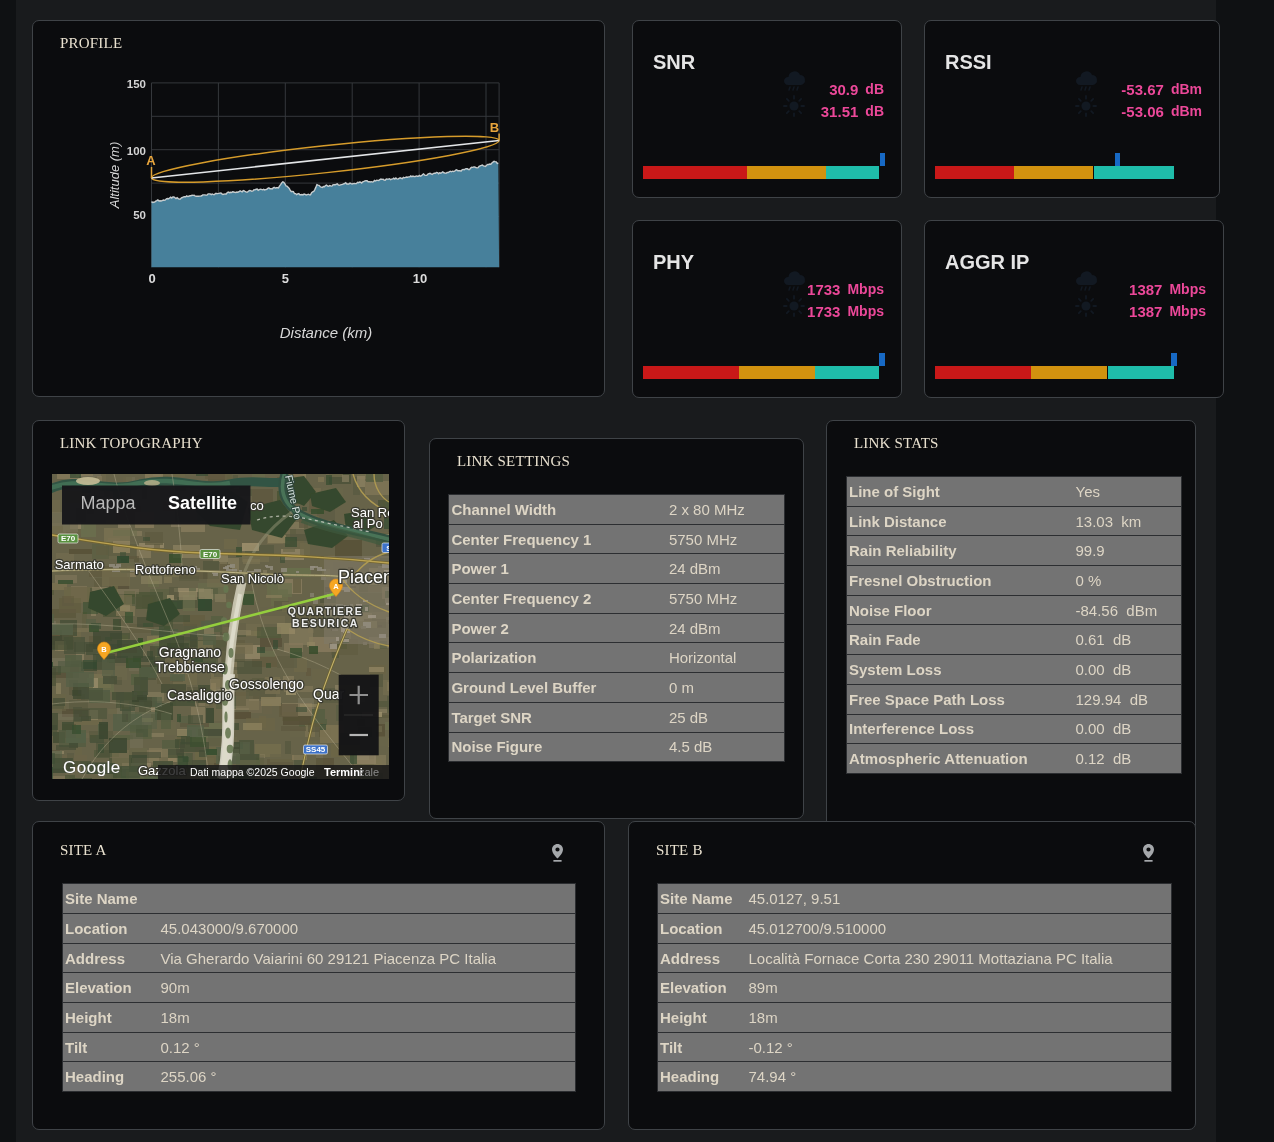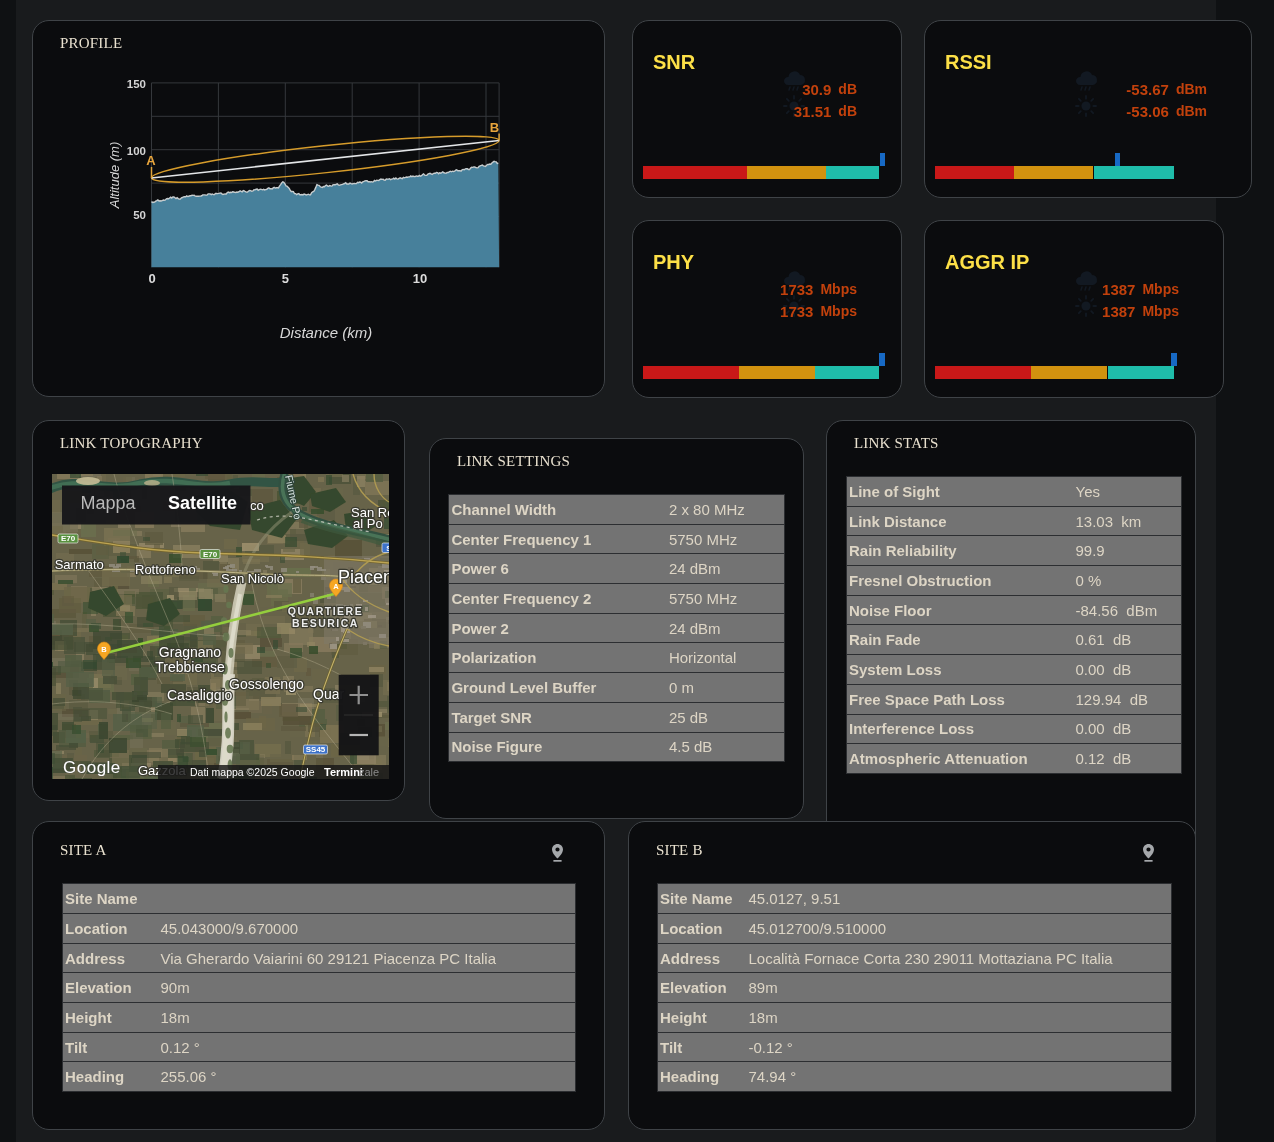--- a/index.html
+++ b/index.html
@@ -1,22 +1,22 @@
 <!DOCTYPE html>
 <html><head><meta charset="utf-8"><style>
 *{margin:0;padding:0;box-sizing:border-box}
 html,body{width:1274px;height:1142px;background:#0f1113;overflow:hidden;
  font-family:"Liberation Sans",sans-serif}
 #content{position:absolute;left:16px;top:0;width:1200px;height:1142px;background:#191b1d}
-.panel{position:absolute;background:#0b0c0e;border:1px solid #3f4347;border-radius:17px}
+.panel{position:absolute;background:#0b0c0e;border:1px solid #3f4347;border-radius:7px}
 .ptitle{position:absolute;left:27px;top:14px;font-family:"Liberation Serif",serif;
  font-weight:normal;font-size:15px;color:#e9e1cf;letter-spacing:0.2px}
 .ptitle.site{top:20px}
-.mtitle{position:absolute;left:20px;top:30px;font-size:20px;font-weight:bold;color:#fde047}
-.mrow{position:absolute;right:44px;height:20px;display:flex;align-items:center;color:#c2410c;font-size:15px;font-weight:bold}
+.mtitle{position:absolute;left:20px;top:30px;font-size:20px;font-weight:bold;color:#e5e5e5}
+.mrow{position:absolute;right:17px;height:20px;display:flex;align-items:center;color:#ec4899;font-size:15px;font-weight:bold}
 .mval{text-align:right}
 .munit{display:inline-block;margin-left:7px;font-size:14px}
 table.dt{position:absolute;border-collapse:collapse;background:#737373;table-layout:fixed;
  border:1px solid #2c2e31}
 table.dt td{border-top:1px solid #2c2e31;border-bottom:1px solid #2c2e31;height:29.7px;
  padding:0 0 0 2px;font-size:15px;color:#ddd5c5;white-space:nowrap;overflow:hidden}
 td.tl{font-weight:bold;color:#e3dbcb}
 </style></head>
 <body>
 <div id="content"></div>
@@ -80,21 +80,21 @@
     </div>
 <div class="mrow" style="top:80px">
       <span class="mval">31.51</span>
       <span class="munit">dB</span>
     </div>
 <div style="position:absolute;left:246.6px;top:132.3px;width:5.5px;height:13px;background:#1769c4"></div>
 <div style="position:absolute;left:9.7px;top:145.3px;height:12.6px;width:104.2px;background:#c91818"></div>
 <div style="position:absolute;left:113.9px;top:145.3px;height:12.6px;width:79.2px;background:#d2920f"></div>
 <div style="position:absolute;left:193.10000000000002px;top:145.3px;height:12.6px;width:52.8px;background:#1fbdaa"></div>
 </div>
-<div class="panel" style="left:924px;top:20px;width:328px;height:178px">
+<div class="panel" style="left:924px;top:20px;width:296px;height:178px">
 <div class="mtitle">RSSI</div>
 <svg width="24" height="24" viewBox="0 0 24 24" style="position:absolute;left:149px;top:46px" fill="#121922">
       <path d="M19 18H6a4 4 0 1 1 .5-7.97A6 6 0 0 1 18 8a5 5 0 0 1 1 9.9z"></path>
       <g stroke="#121922" stroke-width="1.6" stroke-linecap="round">
         <line x1="8" y1="20" x2="7" y2="23"></line>
         <line x1="12" y1="20" x2="11" y2="23"></line>
         <line x1="16" y1="20" x2="15" y2="23"></line>
       </g>
     </svg>
     <svg width="22" height="22" viewBox="0 0 24 24" style="position:absolute;left:150px;top:74px" fill="#121922">
@@ -1104,21 +1104,21 @@
       <tbody>
         <tr>
           <td class="tl">Channel Width</td>
           <td class="tv">2 x 80 MHz</td>
         </tr>
         <tr>
           <td class="tl">Center Frequency 1</td>
           <td class="tv">5750 MHz</td>
         </tr>
         <tr>
-          <td class="tl">Power 6</td>
+          <td class="tl">Power 1</td>
           <td class="tv">24 dBm</td>
         </tr>
         <tr>
           <td class="tl">Center Frequency 2</td>
           <td class="tv">5750 MHz</td>
         </tr>
         <tr>
           <td class="tl">Power 2</td>
           <td class="tv">24 dBm</td>
         </tr>

